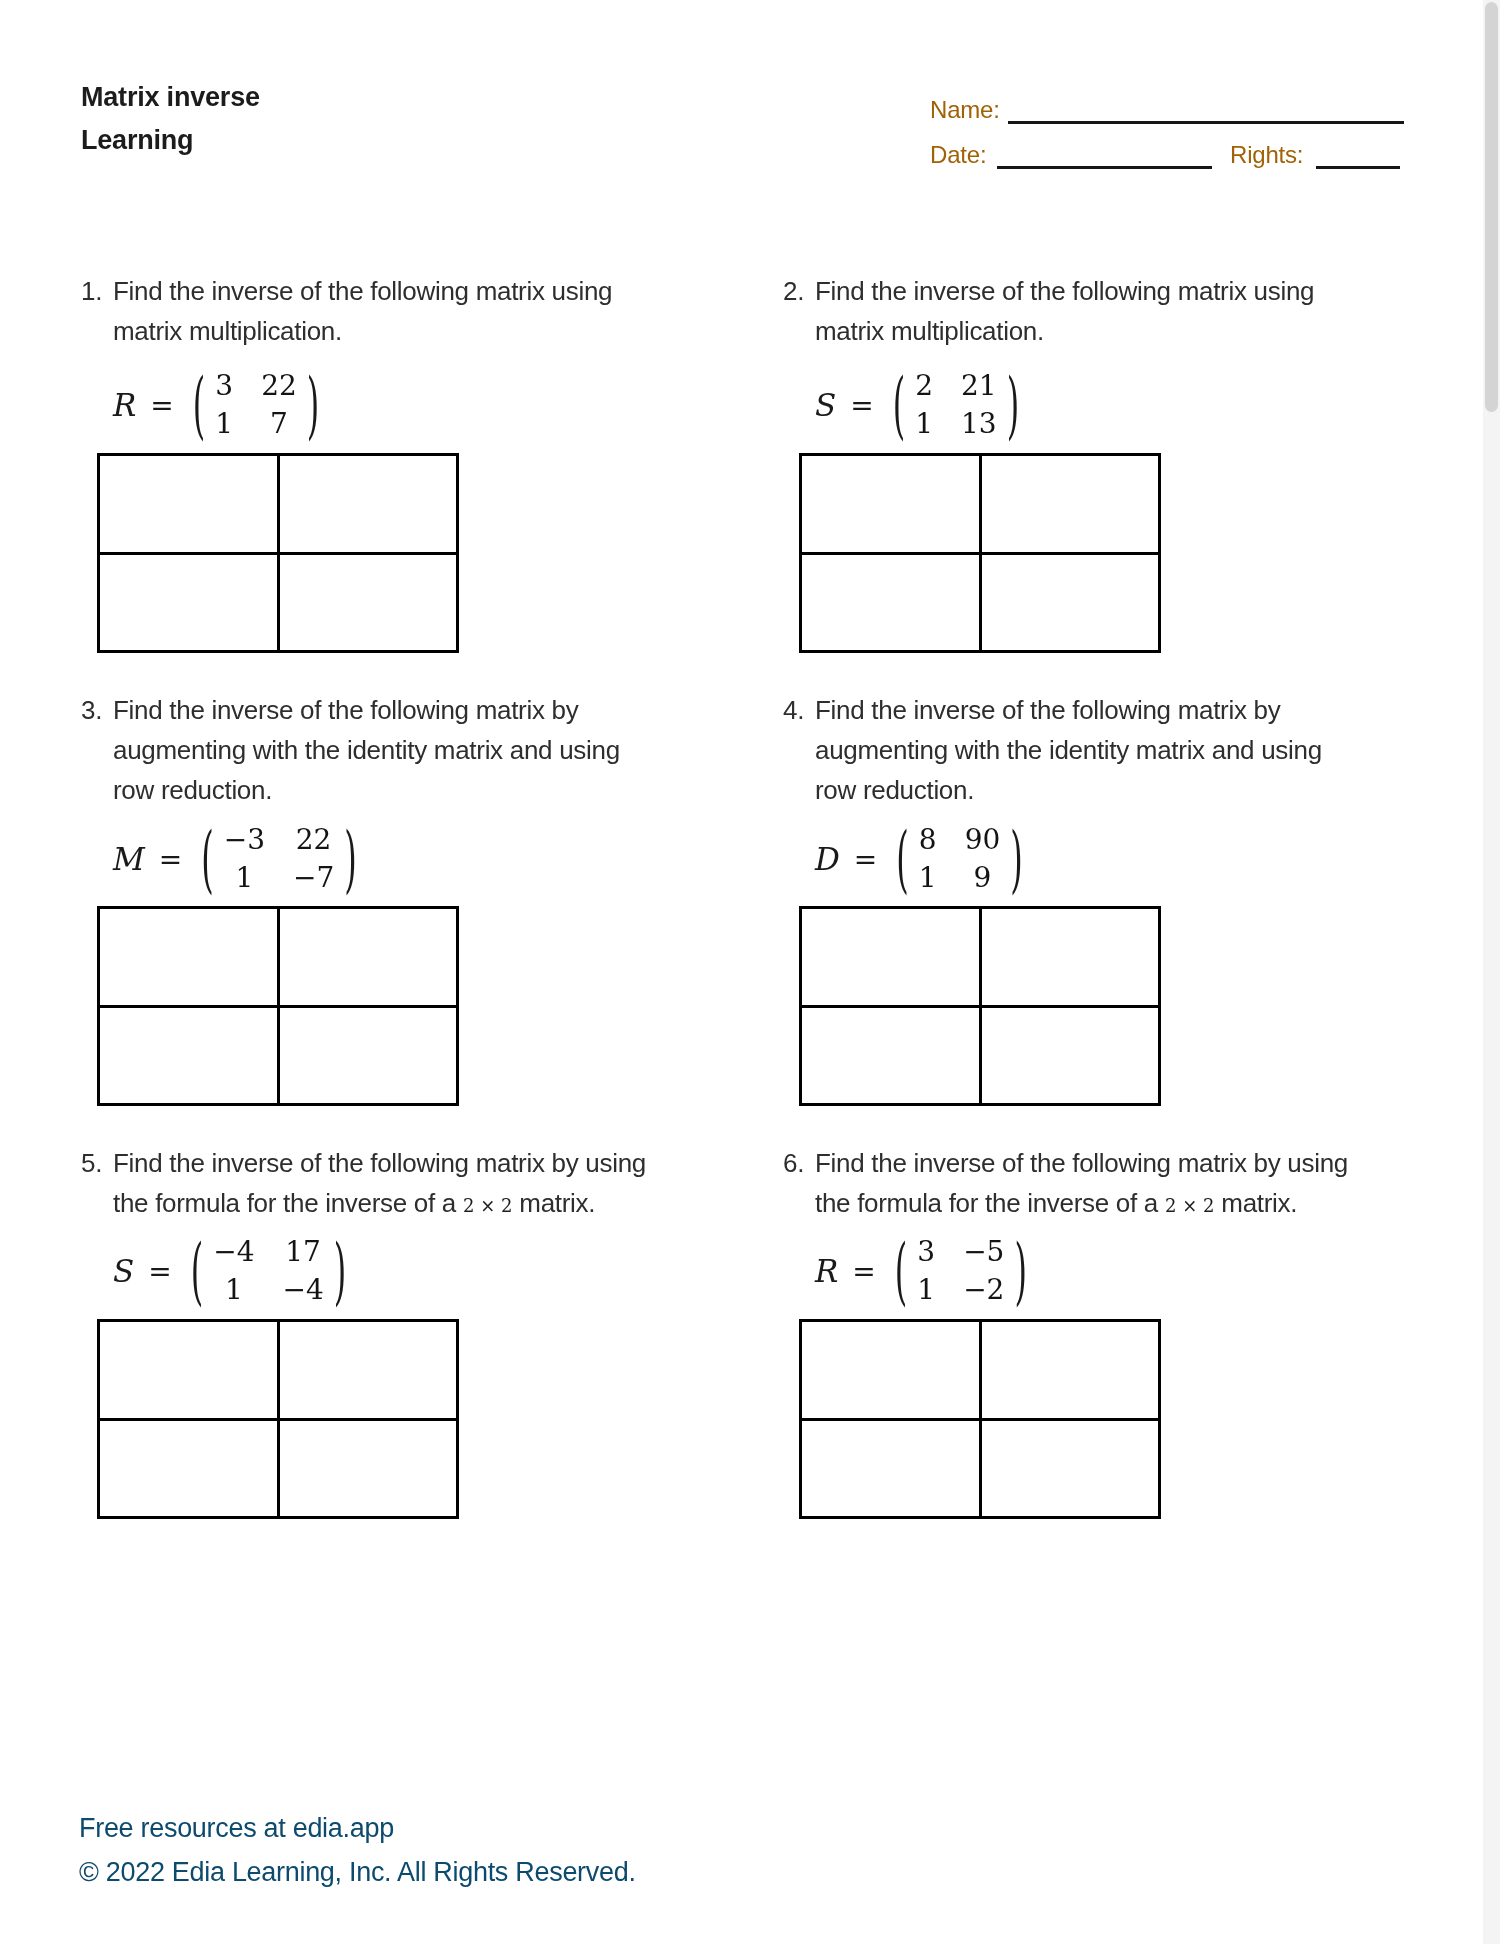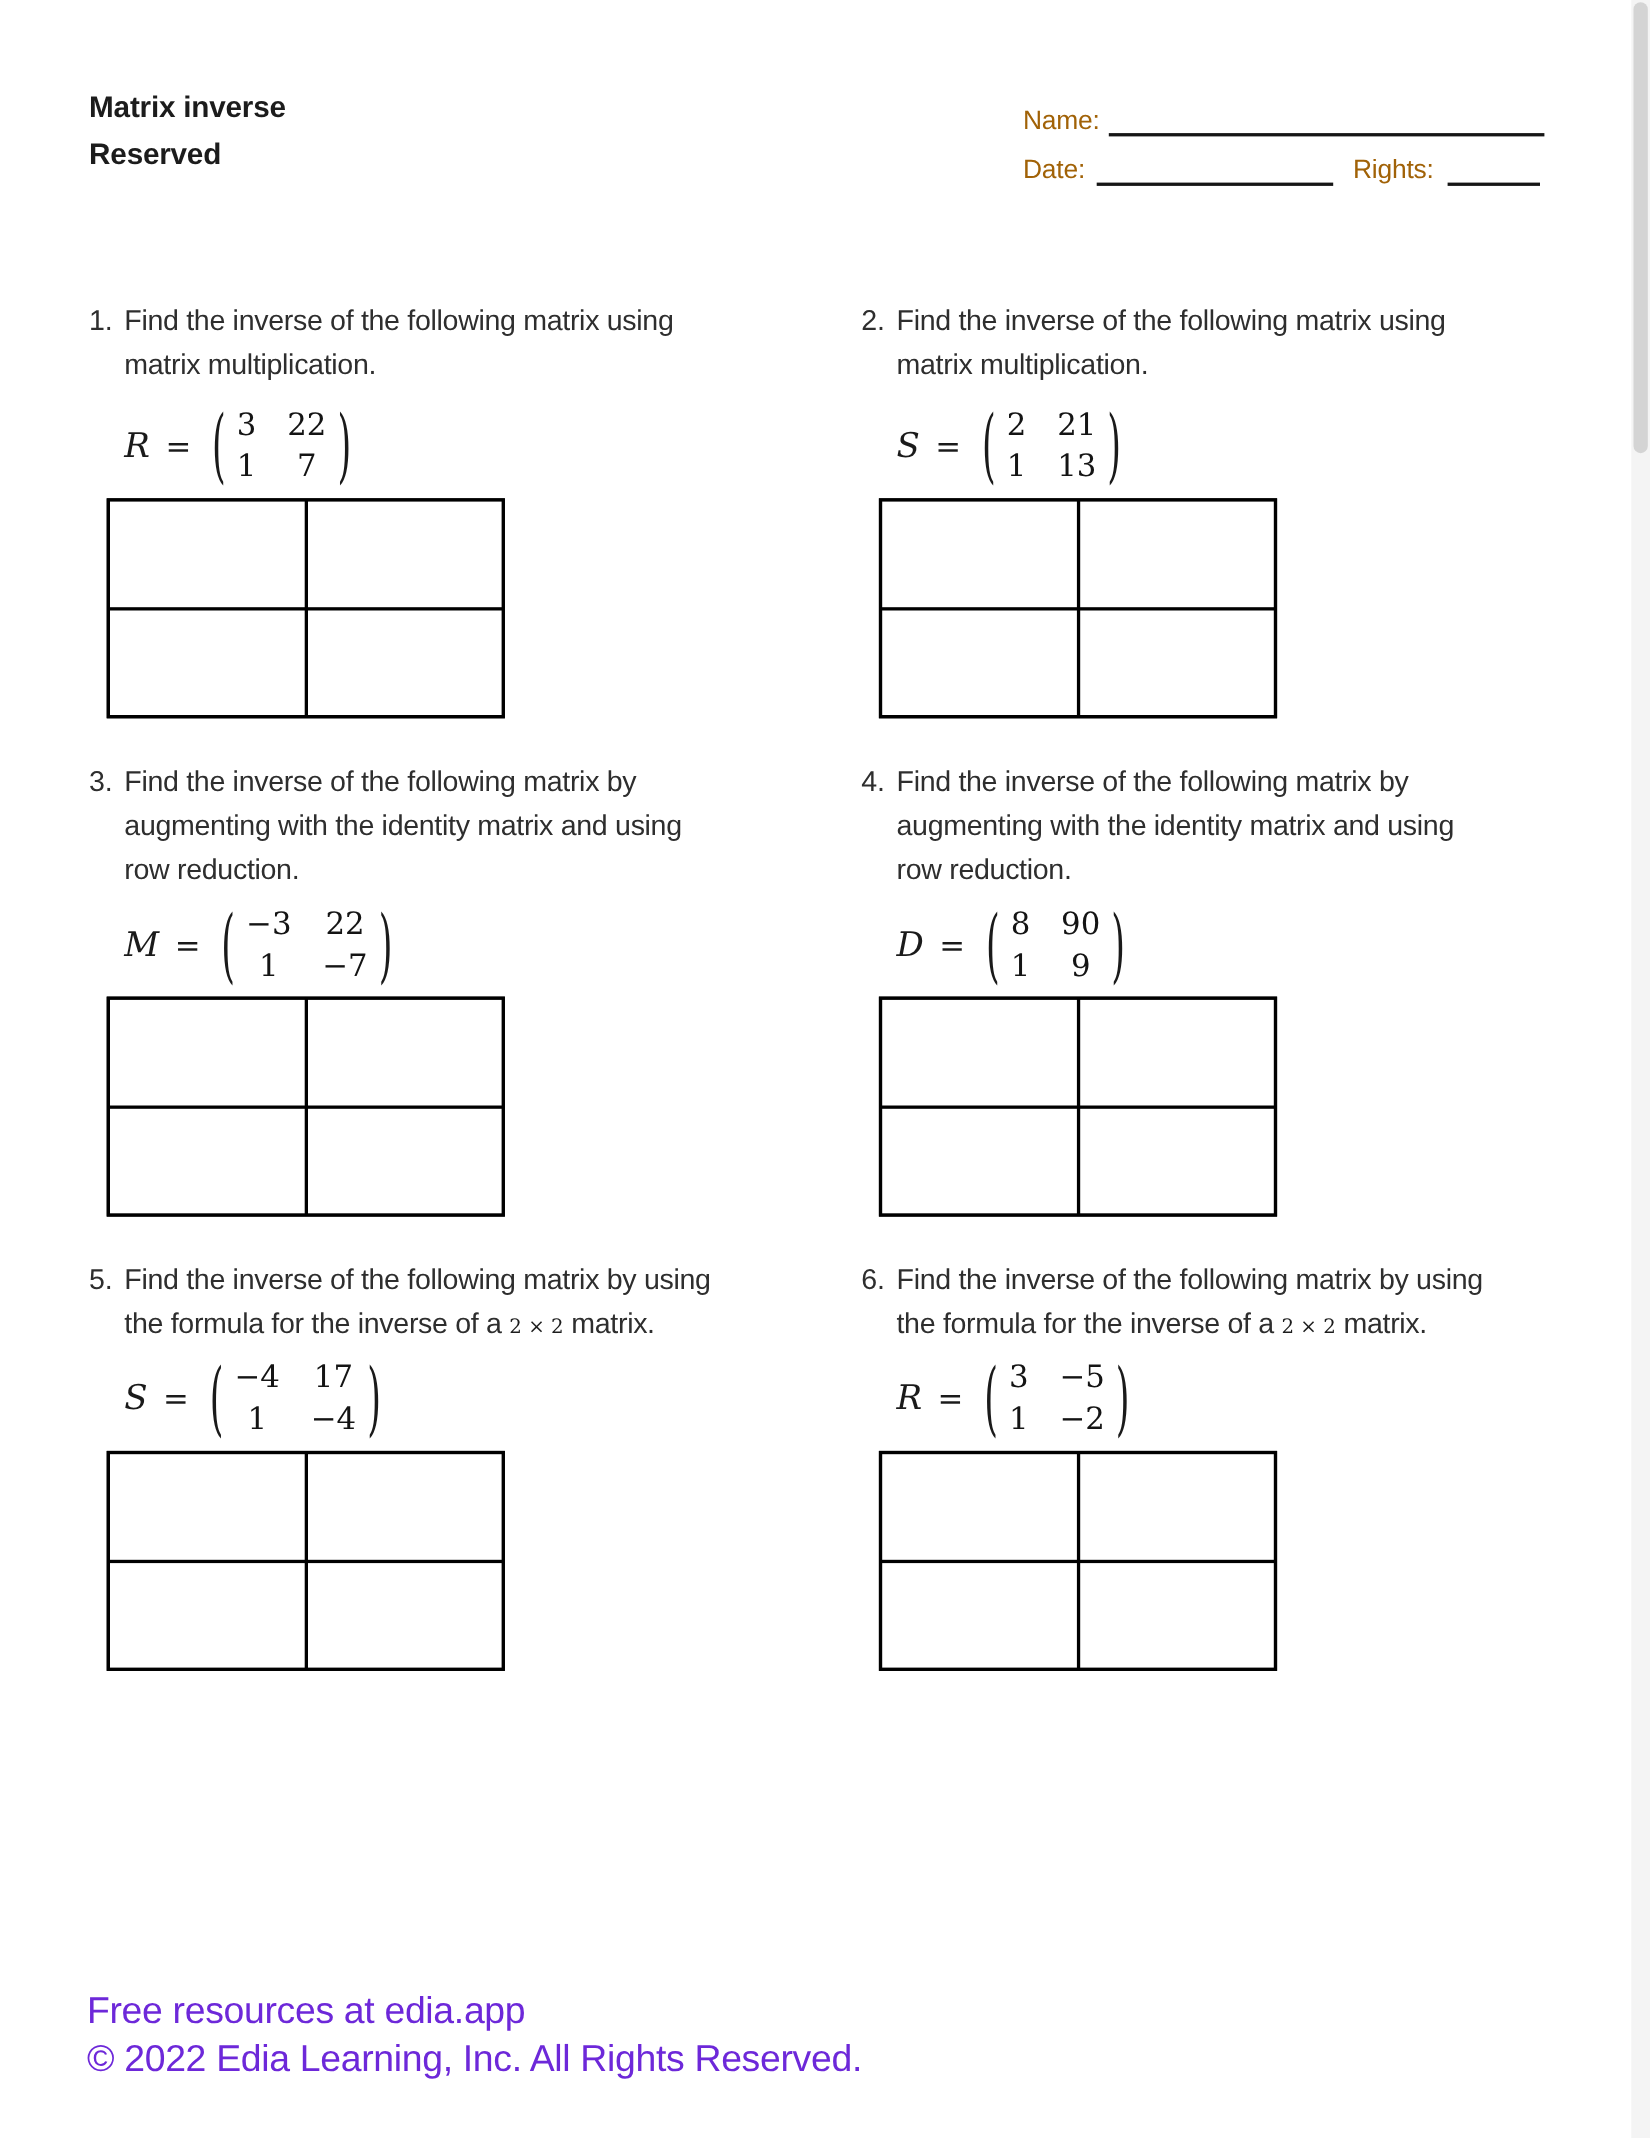--- a/index.html
+++ b/index.html
@@ -28,32 +28,32 @@
   .mcol span { font-family:"DejaVu Serif", serif; font-size:28px; line-height:34px; color:#141414; }
   
   .anstable {
     position:absolute; width:362px; height:200px; box-sizing:border-box;
     border:3px solid #000; background:#000;
     display:grid; grid-template-columns:1fr 1fr; grid-template-rows:1fr 1fr; gap:3px;
   }
   .anstable .cell { background:#fff; }
   
   .footer { position:absolute; left:79px; top:1806px; }
-  .footer div { font-size:34px; line-height:44px; letter-spacing:-0.3px; color:#6d28d9; }
+  .footer div { font-size:27px; line-height:44px; letter-spacing:-0.3px; color:#0c4a6e; }
   
   .sb-track { position:absolute; right:0; top:0; width:17px; height:1944px; background:#f4f4f4; }
   .sb-thumb { position:absolute; left:2px; top:2px; width:13px; height:410px; border-radius:7px; background:#d4d4d4; }
 </style>
 </head>
 <body>
 
 <div class="page">
 
   <div class="title-line" style="top:76px">Matrix inverse</div>
-  <div class="title-line" style="top:119px">Reserved</div>
+  <div class="title-line" style="top:119px">Learning</div>
 
   <span class="hdr-label" style="left:930px; top:96px">Name:</span>
   <div class="hdr-line" style="left:1008px; top:121px; width:396px"></div>
   <span class="hdr-label" style="left:930px; top:141px">Date:</span>
   <div class="hdr-line" style="left:997px; top:166px; width:215px"></div>
   <span class="hdr-label" style="left:1230px; top:141px">Rights:</span>
   <div class="hdr-line" style="left:1316px; top:166px; width:84px"></div>
 
   <section class="problem" style="left:81px; top:271px">
     <span class="pnum">1.</span>

